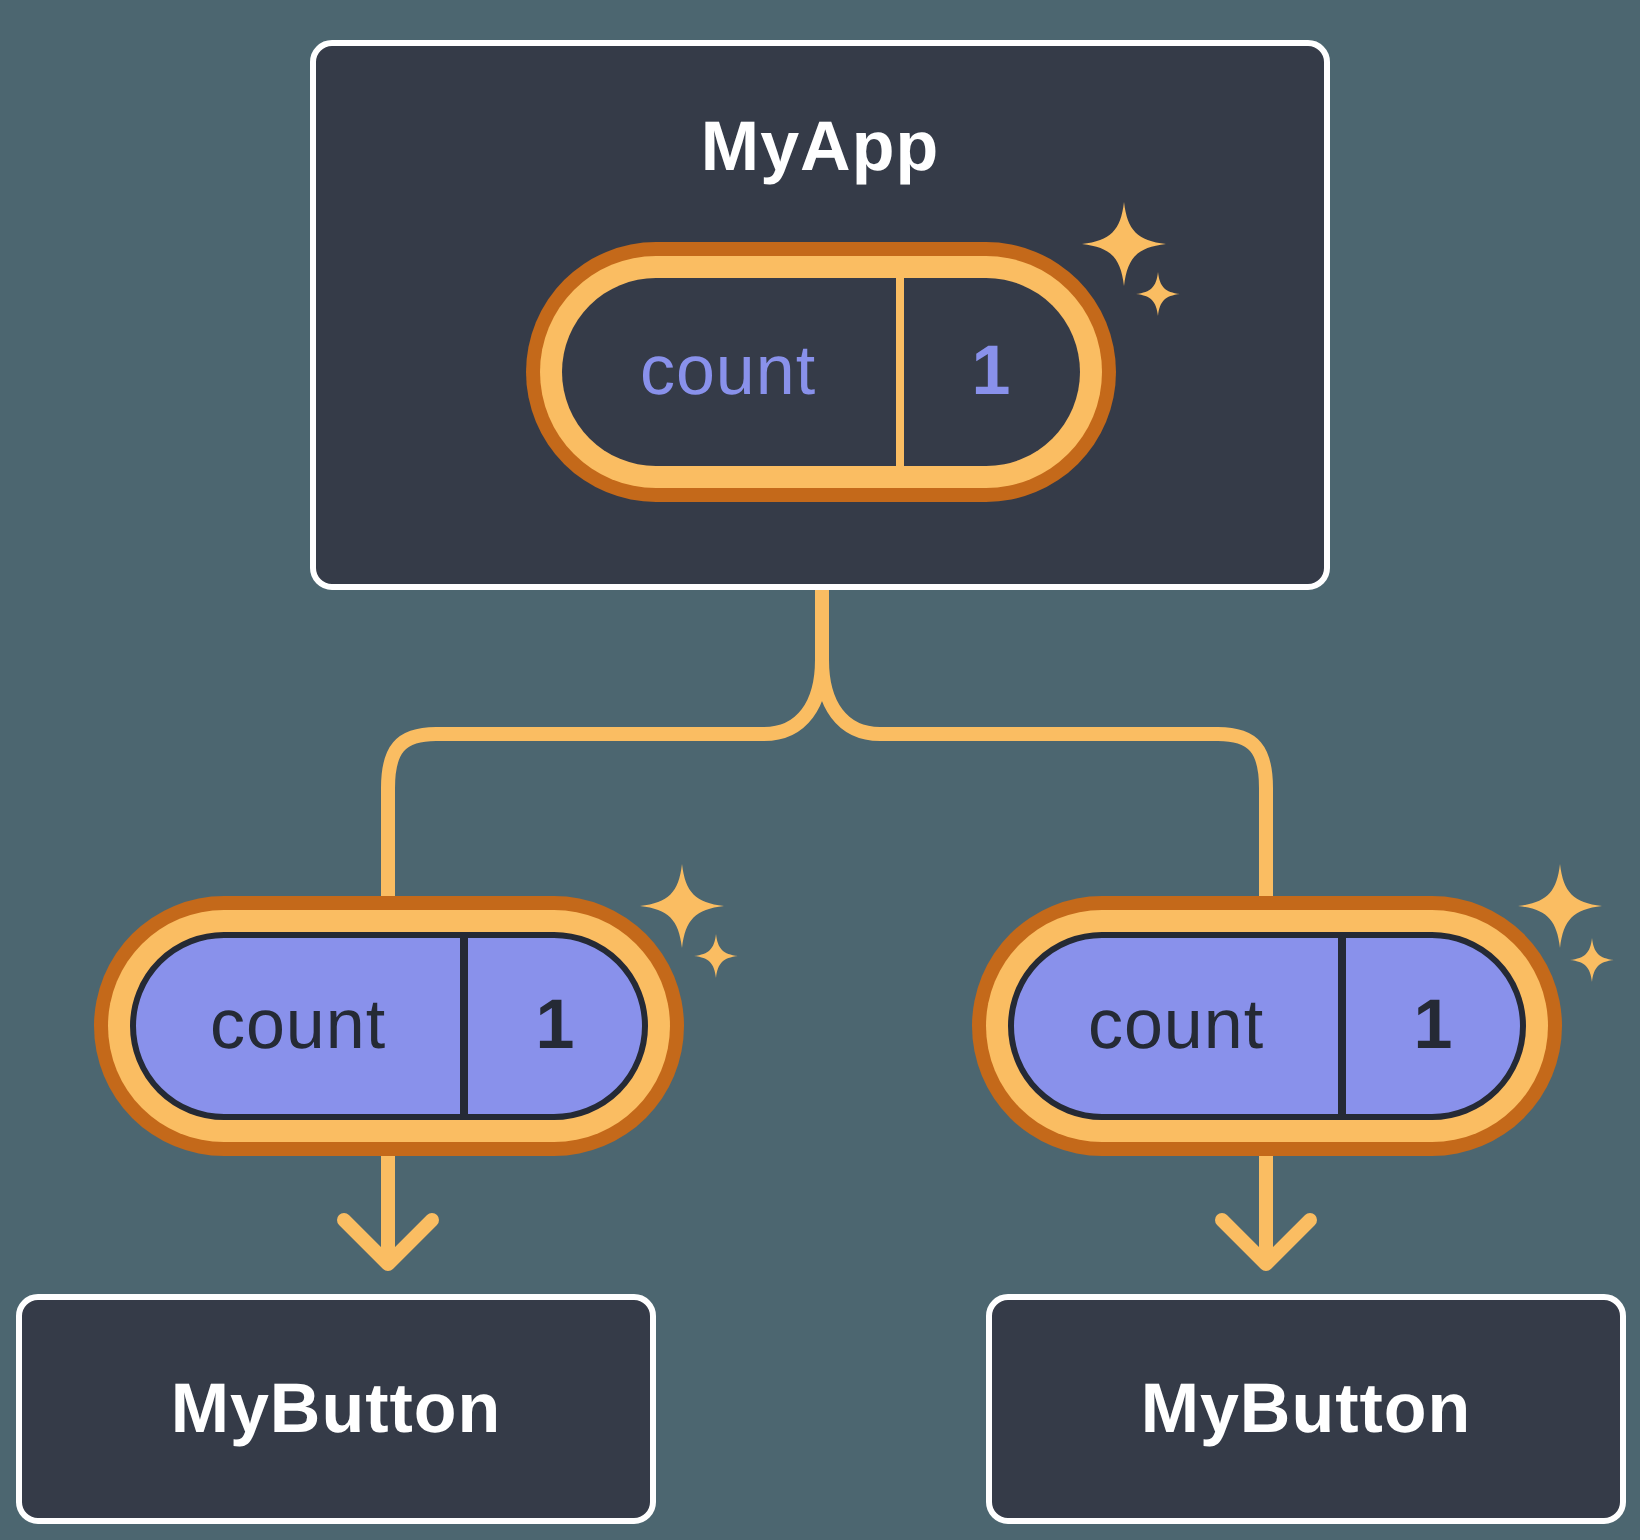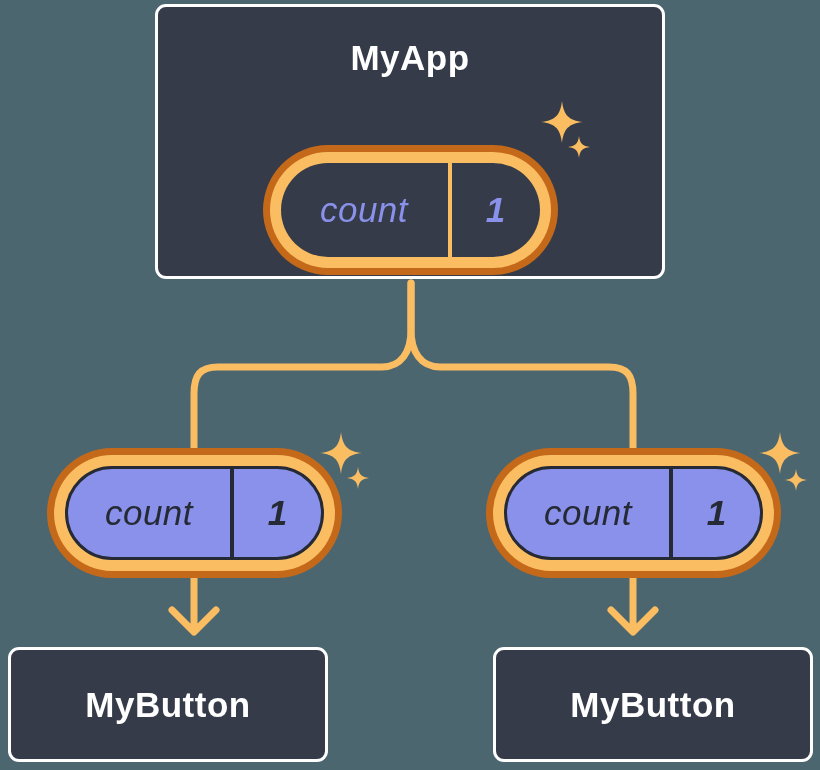--- a/index.html
+++ b/index.html
@@ -32,23 +32,22 @@
     position:absolute;
     background:var(--box-fill);
     border:3px solid var(--box-border);
     border-radius:11px;
     display:flex;
     flex-direction:column;
     align-items:center;
     z-index:2;
   }
   .box-root{
-    left:155px;top:4px;width:510px;height:275px;
+    left:155px;top:20px;width:510px;height:275px;
     padding-top:30px;
-    gap:40px;
   }
   .box-child{
     width:320px;height:115px;
     top:647px;
     justify-content:center;
     align-items:center;
   }
   .box-child-left{left:8px;}
   .box-child-right{left:493px;}
   .component-title{
@@ -56,21 +55,21 @@
     font-size:35px;
     font-weight:bold;
     line-height:42px;
     letter-spacing:0.5px;
     text-align:center;
   }
   .state-pill{
     border-radius:999px;
     background:var(--orange-dark);
     padding:7px;
-    width:295px;height:130px;font-style:italic;
+    width:295px;height:130px;
   }
   .pill-root{margin-top:26px;}
   .pill-floating{position:absolute;top:448px;z-index:2;}
   .pill-child-left{left:47px;}
   .pill-child-right{left:486px;}
   .pill-mid{
     width:100%;height:100%;
     border-radius:999px;
     background:var(--orange-light);
     padding:11px;

